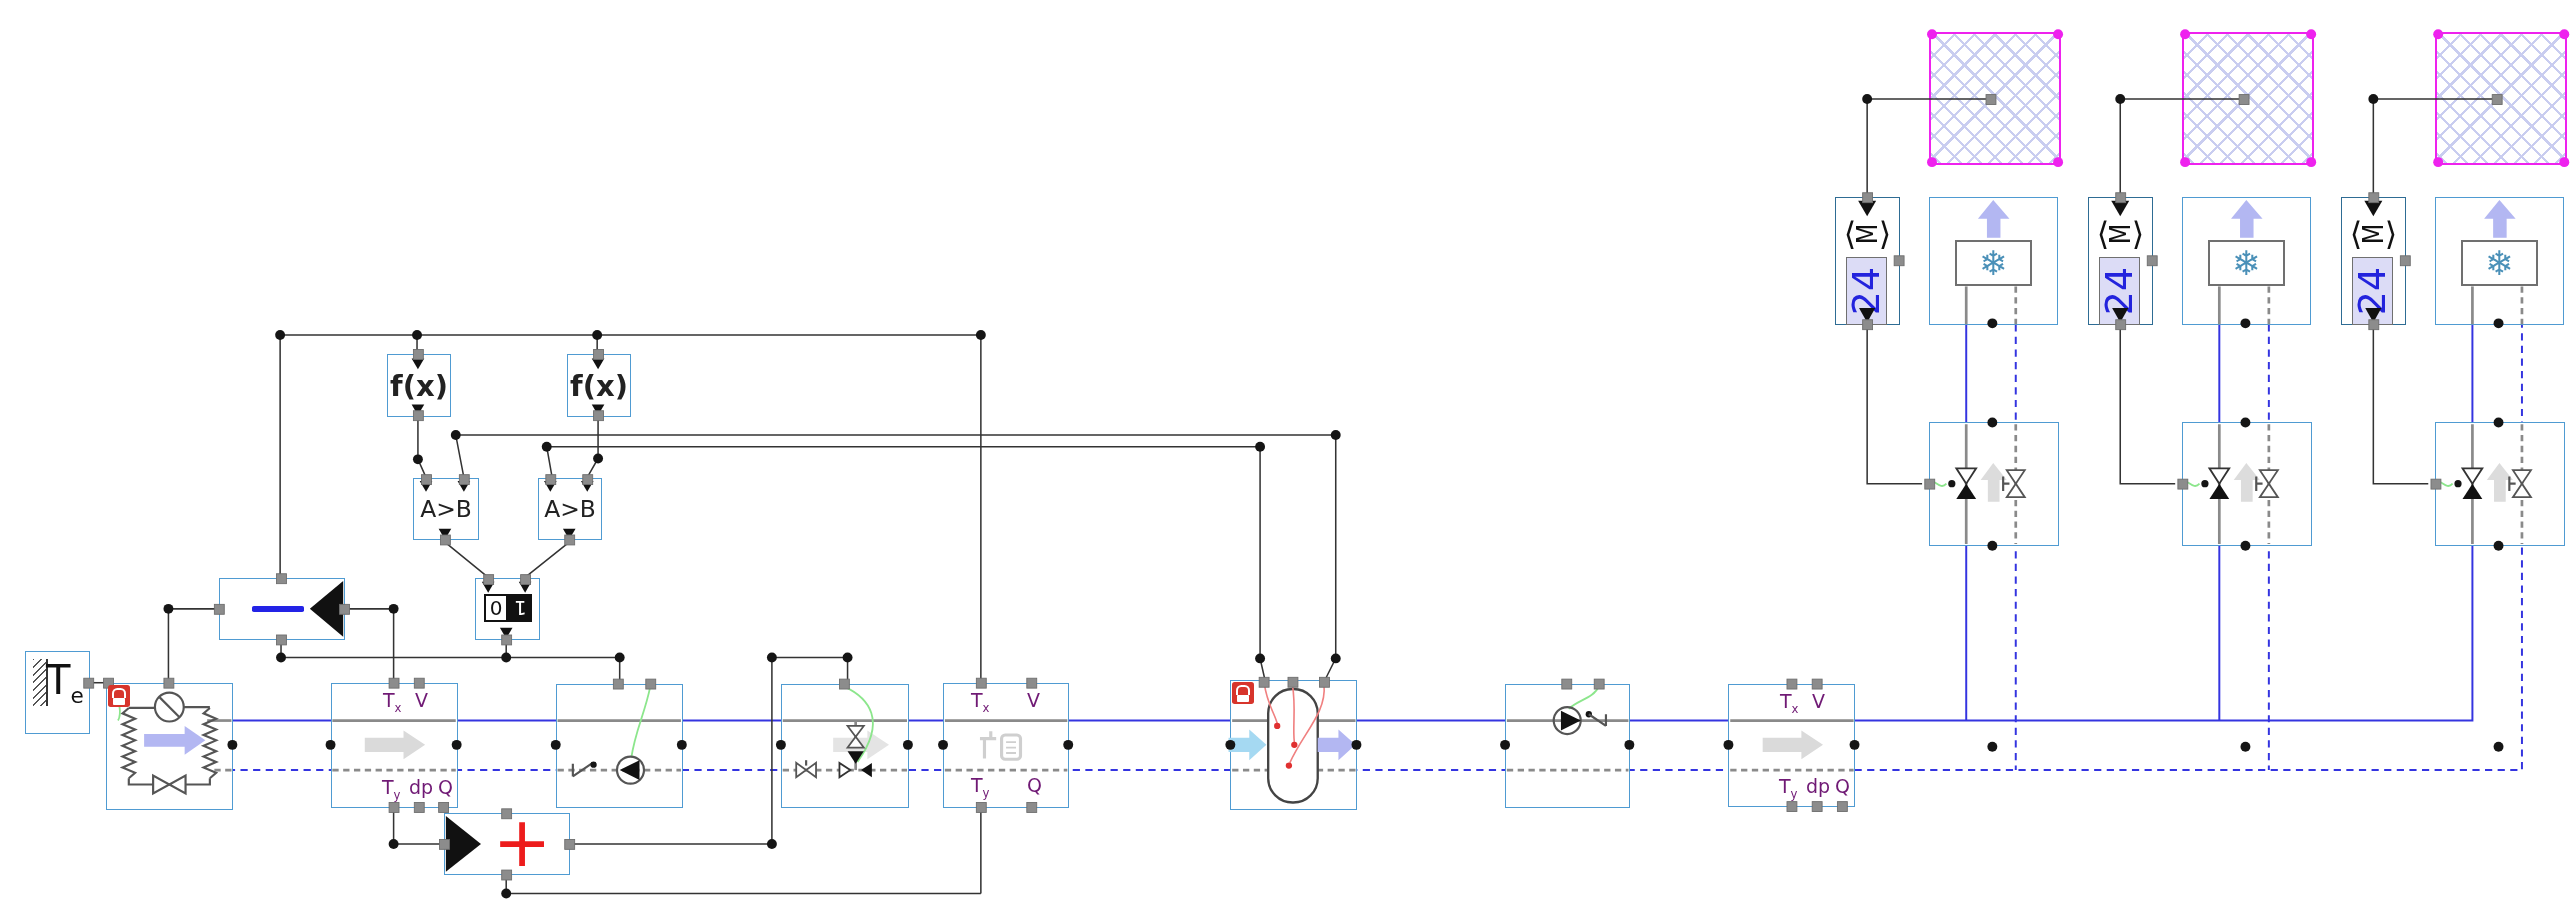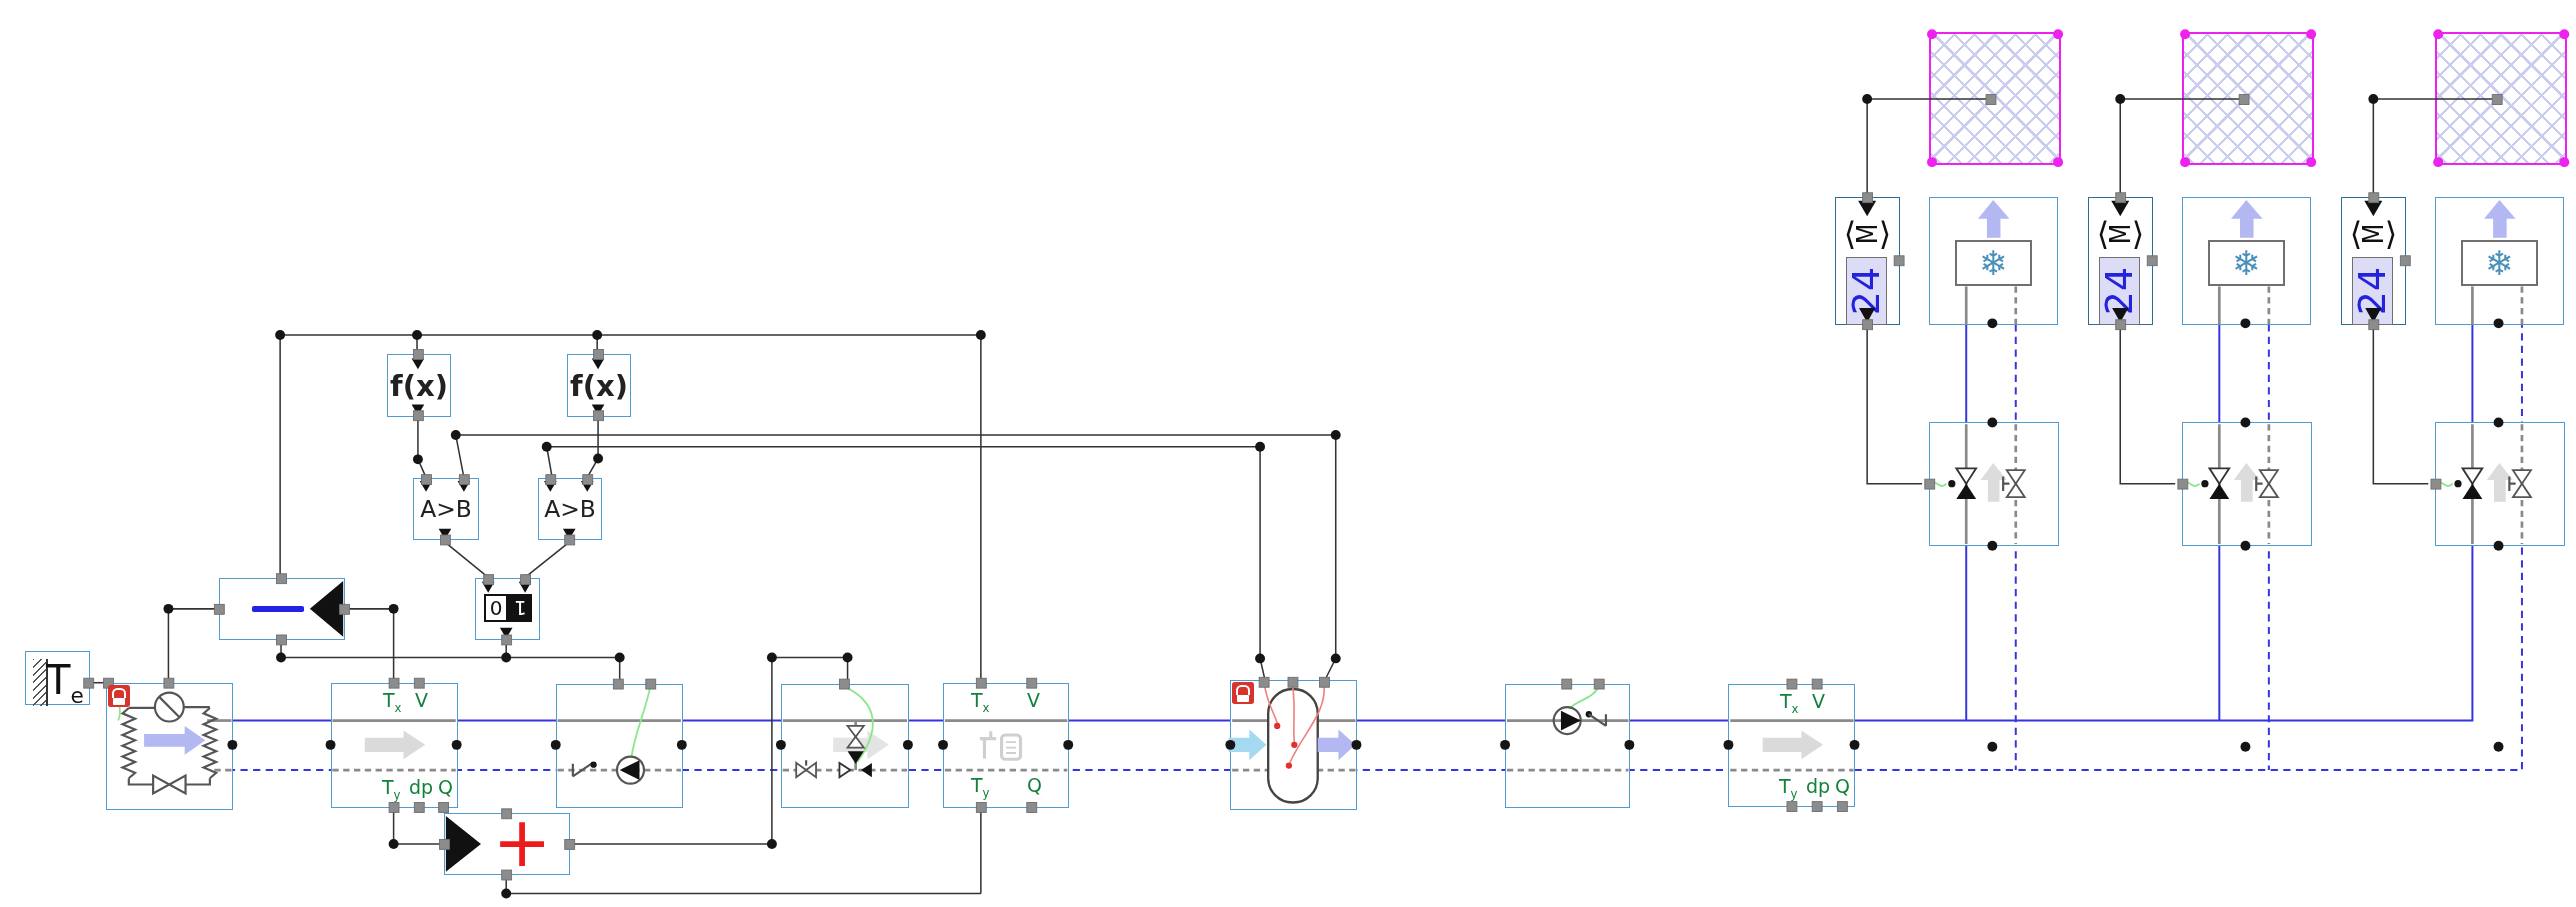--- a/index.html
+++ b/index.html
@@ -1,21 +1,21 @@
 <!DOCTYPE html>
 <html style="font-size:14.4px"><head>
 <meta charset="utf-8">
 <style>
   html,body{margin:0;padding:0;background:#ffffff;}
   #canvas{position:relative;width:2576px;height:907px;background:#fff;overflow:hidden;
           font-family:"DejaVu Sans",sans-serif;}
   svg.layer{position:absolute;left:0;top:0;pointer-events:none;}
   .blk{position:absolute;background:#fff;border:1.8px solid #4f9bd2;box-sizing:border-box;}
   .ctr{display:flex;align-items:center;justify-content:center;}
-  .plbl{position:absolute;font-size:19px;color:#15803d;white-space:nowrap;}
+  .plbl{position:absolute;font-size:19px;color:#701a75;white-space:nowrap;}
   .plbl sub{font-size:11.7px;}
   .fxlbl{font-size:29px;color:#222;font-weight:bold;}
   .gtlbl{font-size:23.4px;color:#222;}
   .telbl{font-size:40px;color:#111;position:absolute;left:20px;top:5.4px;}
   .telbl sub{font-size:21.6px;}
   .tehatch{position:absolute;left:7.2px;top:7.2px;width:12.6px;height:47px;border-right:2.7px solid #333;
     background:repeating-linear-gradient(135deg,#555 0 1.4px,transparent 1.4px 5.4px);}
   .minusbar{position:absolute;left:32px;top:27px;width:52px;height:6.3px;background:#2323e6;border-radius:1.8px;}
   .lock{position:absolute;left:0.9px;top:0.9px;width:22.5px;height:22.5px;background:#d7352c;border-radius:2.7px;z-index:3;}
   .lock .sh{width:10px;height:8px;border:2.3px solid #fff;border-bottom:none;border-radius:5.4px 5.4px 0 0;margin:2.7px auto 0;}
@@ -60,21 +60,21 @@
 
   <svg class="layer" width="2576" height="907" viewBox="0 0 2860 1007">
     <path class="busS" d="M253 800 H2745 V360"></path>
     <path class="busS" d="M2183 360 V800"></path>
     <path class="busS" d="M2464 360 V800"></path>
     <path class="busR" d="M253 855 H2800 V360"></path>
     <path class="busR" d="M2238 360 V855"></path>
     <path class="busR" d="M2519 360 V855"></path>
   </svg>
 
-  <div class="blk" style="left:25px;top:651px;width:65px;height:54px">
+  <div class="blk" style="left:25px;top:651px;width:65px;height:83px">
     <div class="tehatch"></div>
     <span class="telbl"><span>T</span><sub>e</sub></span>
   </div>
 
   <div class="blk" style="left:106px;top:683px;width:127px;height:127px">
     <div class="lock">
         <div class="sh"></div>
         <div class="bd"></div>
       </div>
   </div>

